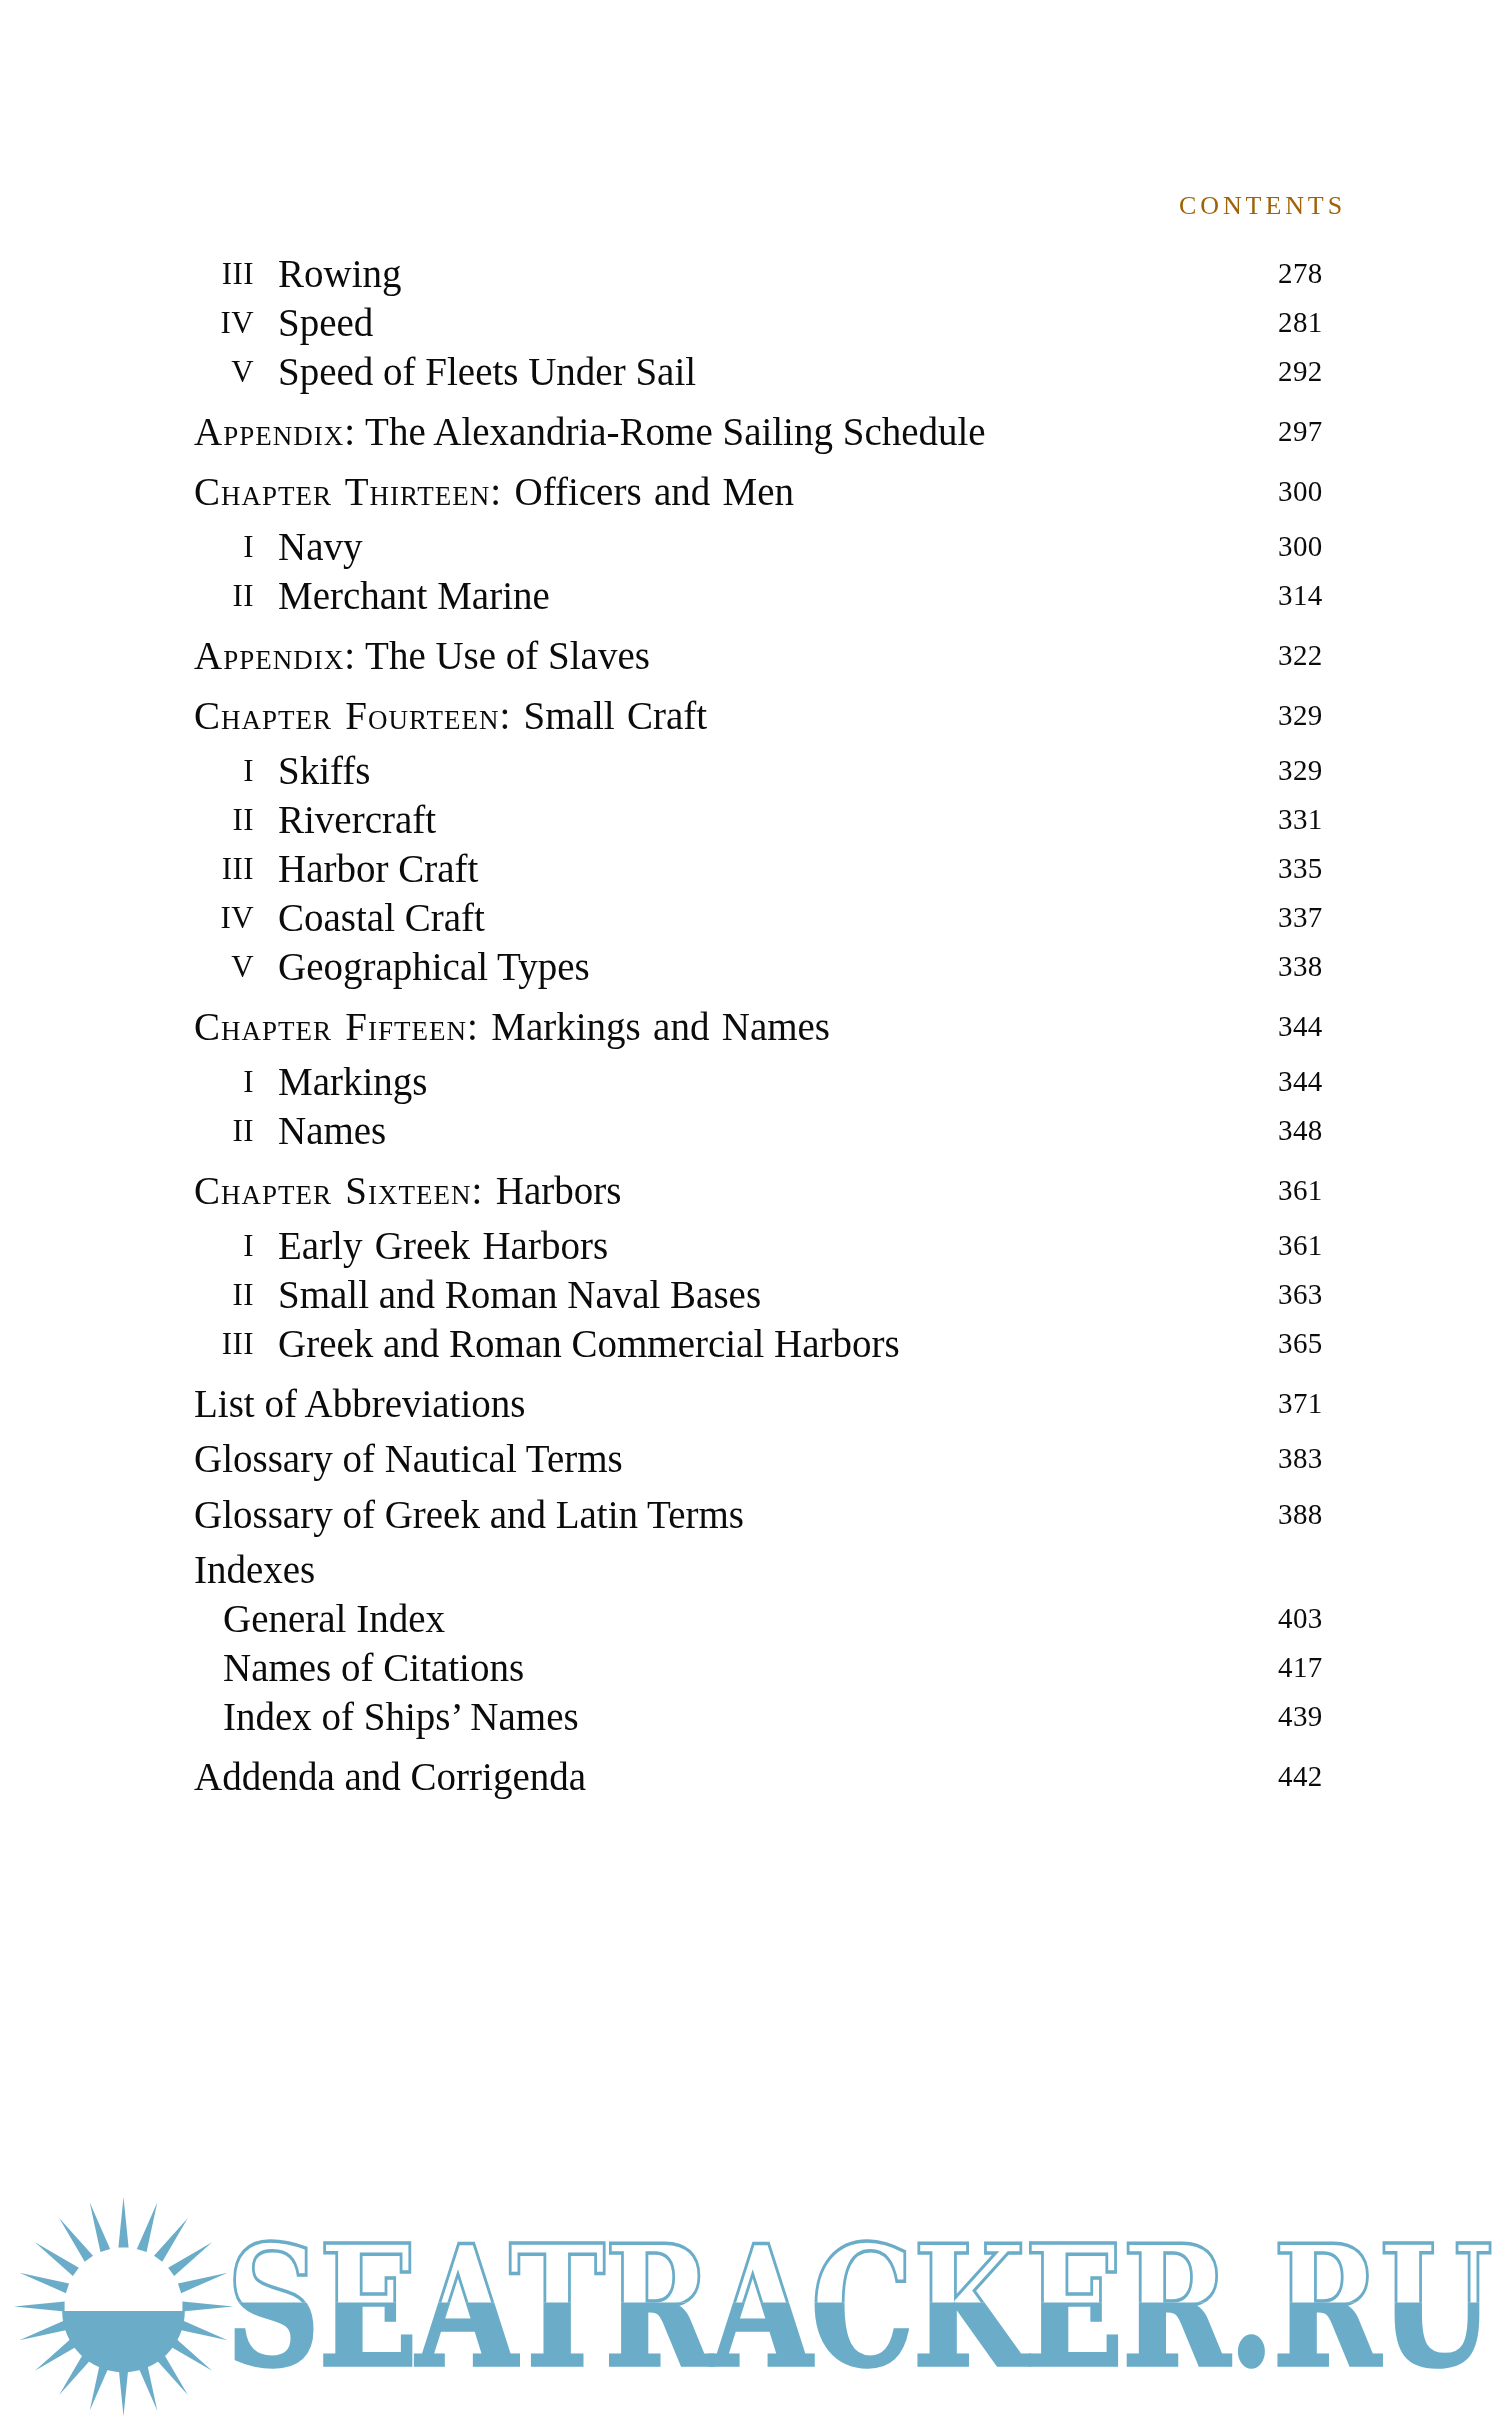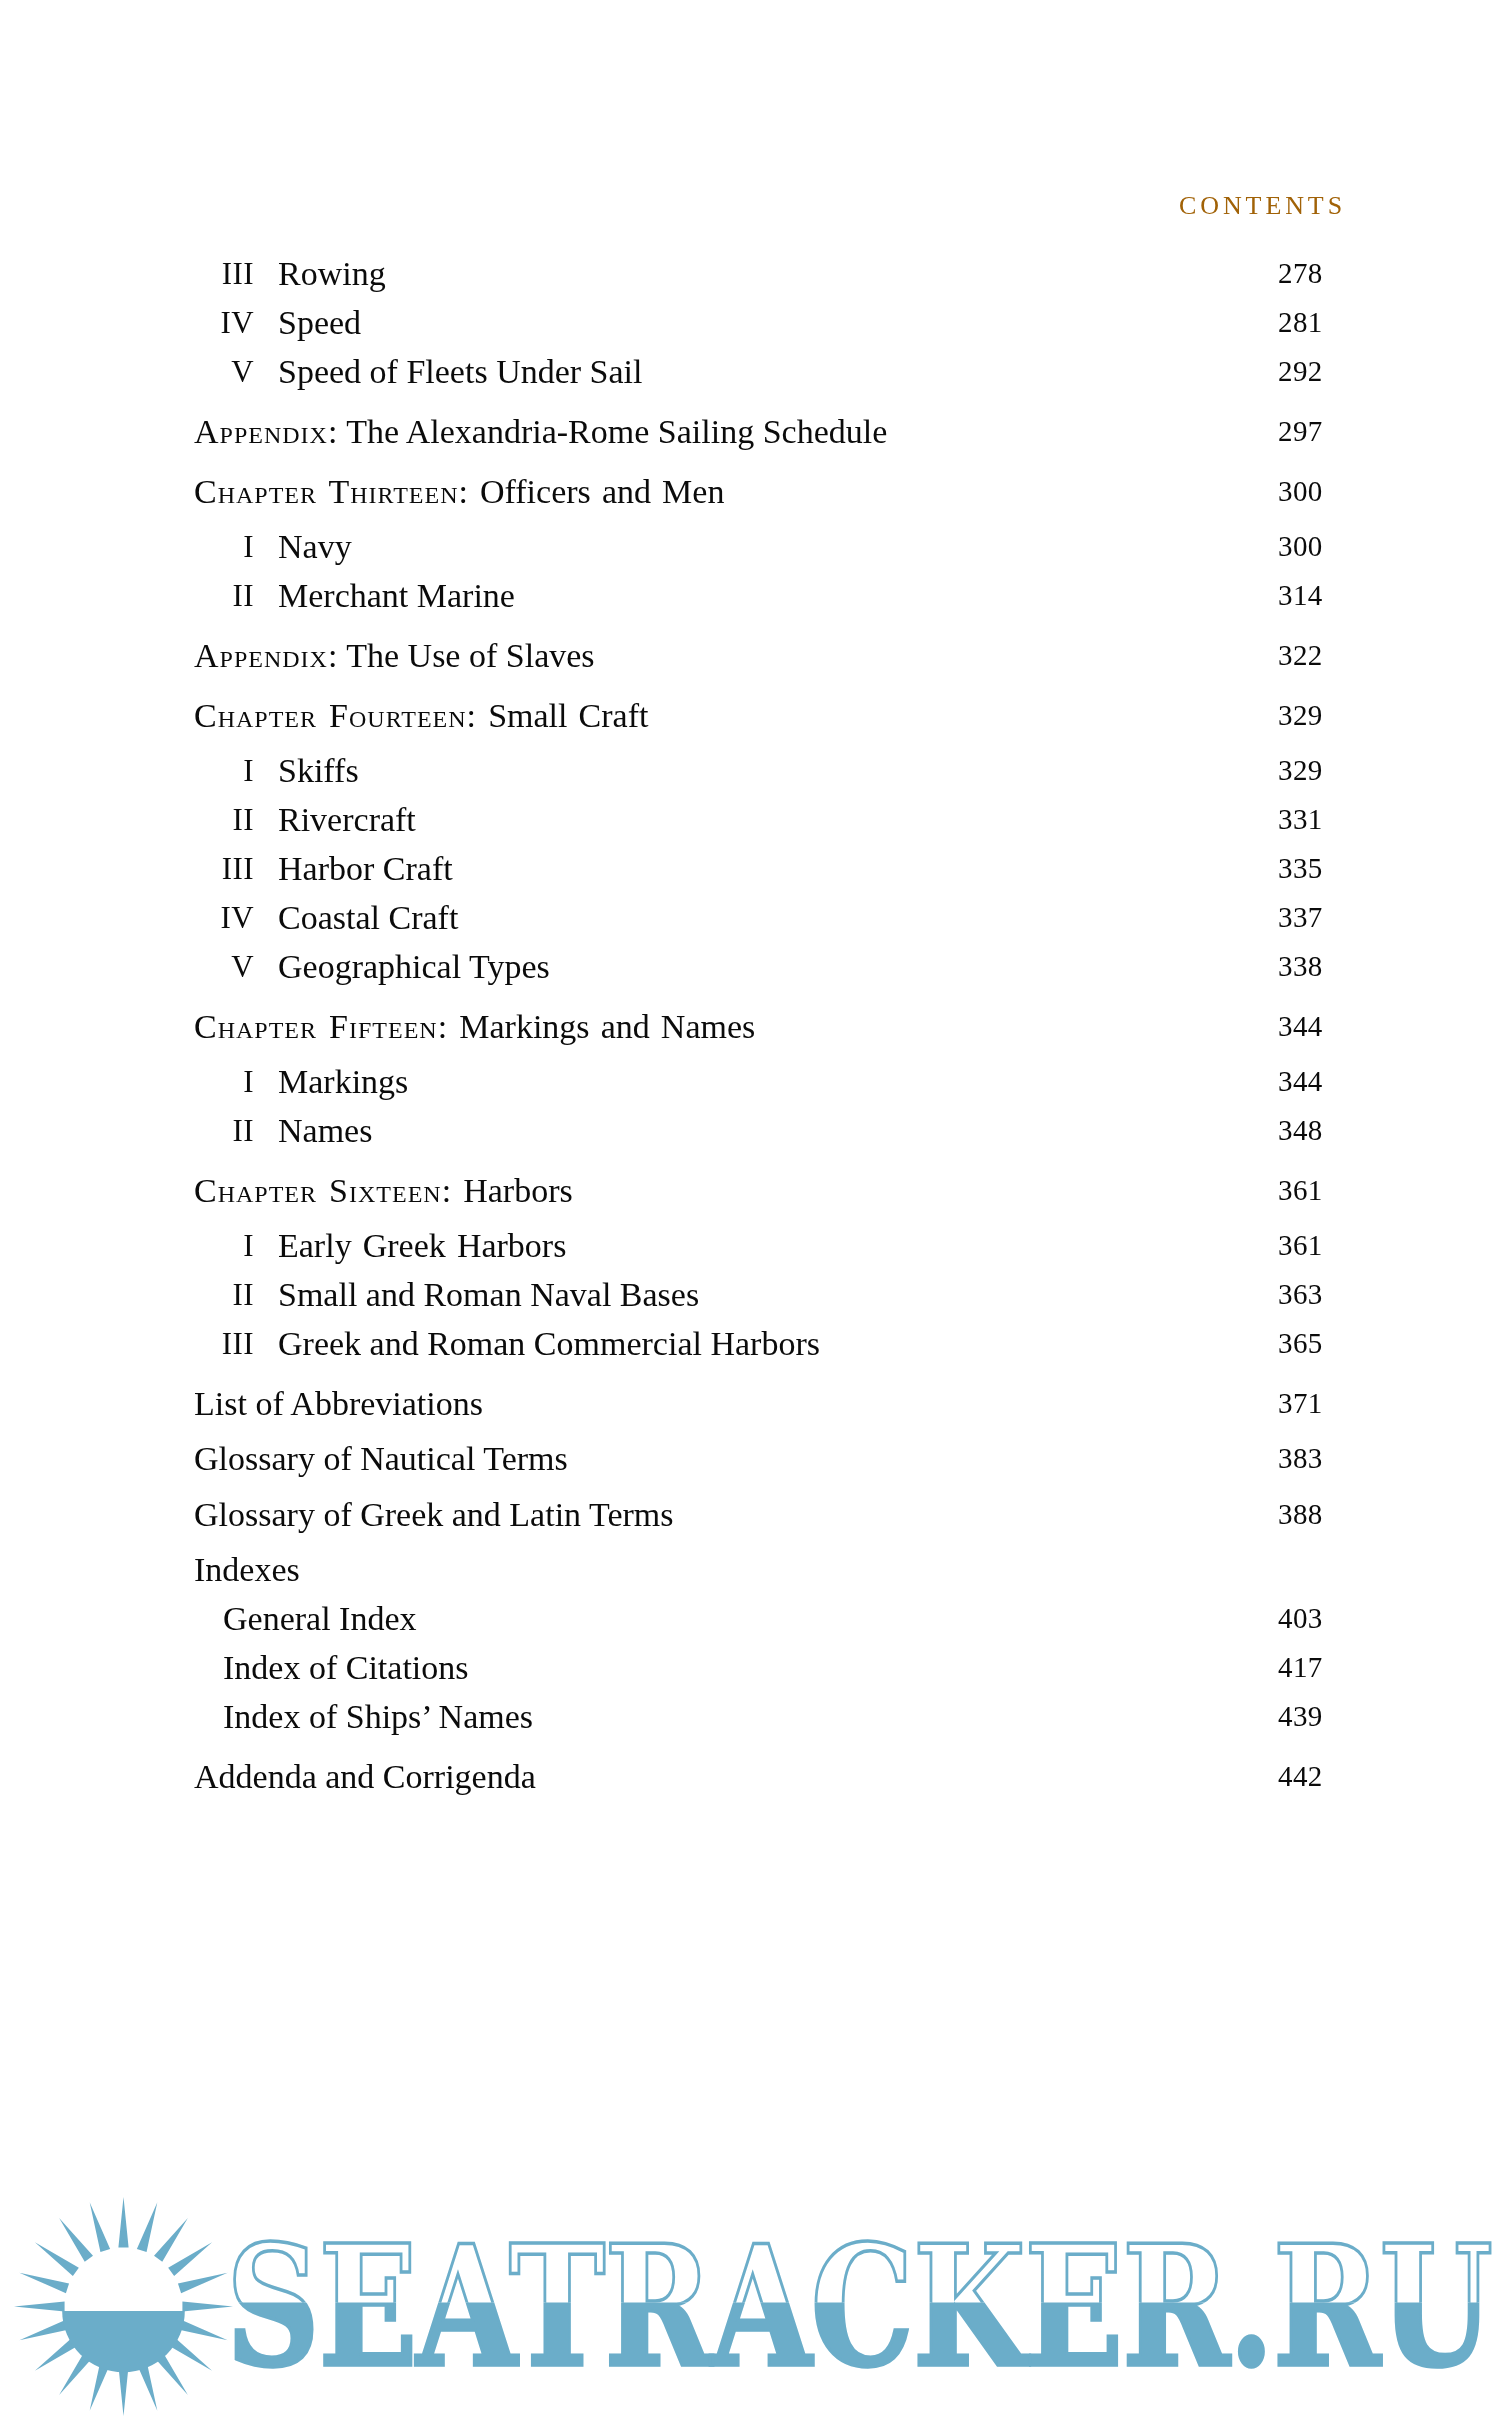--- a/index.html
+++ b/index.html
@@ -51,21 +51,21 @@
     position: absolute;
     left: 186px;
     width: 68px;
     text-align: right;
     font-size: 31px;
     letter-spacing: 0.4px;
   }
   .title {
     position: absolute;
     left: 194px;
-    font-size: 34px;
+    font-size: 39px;
   }
   .title.has-num { left: 278px; }
 
   .sc {
     font-variant: small-caps;
     letter-spacing: 1px;
   }
 
   
   .track  { word-spacing: 5.2px; }
@@ -222,21 +222,21 @@
       <span class="page">388</span>
     </div>
     <div class="entry gap-small">
       <span class="title">Indexes</span>
     </div>
     <div class="entry">
       <span class="title indent1">General Index</span>
       <span class="page">403</span>
     </div>
     <div class="entry">
-      <span class="title indent1">Index of Citations</span>
+      <span class="title indent1">Names of Citations</span>
       <span class="page">417</span>
     </div>
     <div class="entry">
       <span class="title indent1">Index of Ships’ Names</span>
       <span class="page">439</span>
     </div>
     <div class="entry gap-before">
       <span class="title">Addenda and Corrigenda</span>
       <span class="page">442</span>
     </div>

